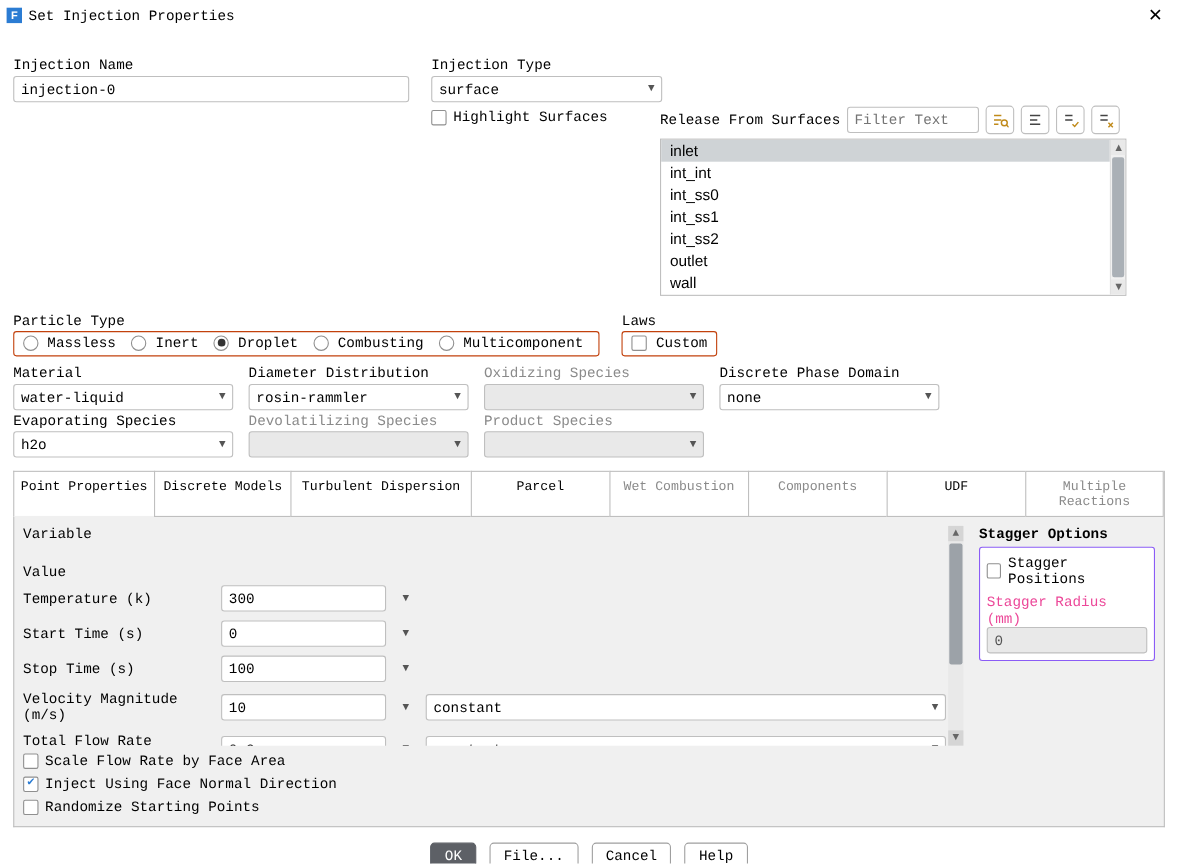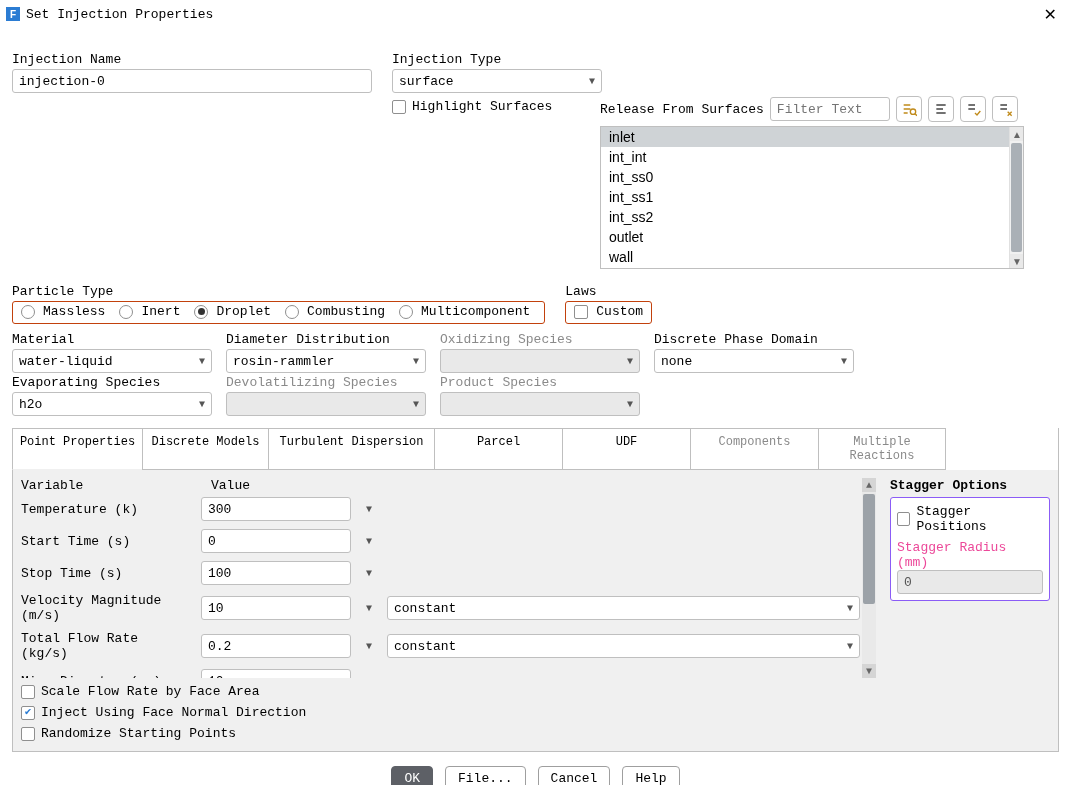--- a/index.html
+++ b/index.html
@@ -166,21 +166,21 @@
     border:1px solid #bfbfbf; border-top:none;
     background:#f0f0f0;
     padding:8px 8px 10px 8px;
     position:relative;
   }
   .props-columns { display:flex; gap:14px; }
   .props-left { flex:1; position:relative; }
   .props-right { width:160px; }
 
   .prop-table { position:relative; height:200px; overflow:hidden; padding-right:16px;}
-  .prop-headers { display:flex; gap:20px; margin-bottom:4px; }
+  .prop-headers { display:flex; gap:20px; margin-bottom:4px;flex-direction:column; }
   .prop-row { display:flex; align-items:center; gap:10px; margin-bottom:8px; }
   .prow-label { width:170px; }
   .prow-value { width:150px; }
   .prow-caret { width:16px; color:#555; font-size:10px; text-align:center; }
   .prow-type { flex:1; }
 
   .inner-scroll {
     position:absolute; right:0; top:0; bottom:0; width:14px;
     background:#e9e9e9;
   }
@@ -362,22 +362,23 @@
           <span class="caret">▼</span>
         </div>
     </div>
   </div>
 
   <div class="tabs" id="tabs">
       <div class="tab tab-sizes-0 active">Point Properties</div>
       <div class="tab tab-sizes-1">Discrete Models</div>
       <div class="tab tab-sizes-2">Turbulent Dispersion</div>
       <div class="tab tab-sizes-3">Parcel</div>
+      <div class="tab tab-sizes-4 disabled">Wet Combustion</div>
+      <div class="tab tab-sizes-5 disabled">Components</div>
       <div class="tab tab-sizes-6">UDF</div>
-      <div class="tab tab-sizes-5 disabled">Components</div>
       <div class="tab tab-sizes-7 disabled">Multiple Reactions</div>
     </div>
 
   <div class="props-panel">
     <div class="props-columns">
       <div class="props-left">
         <div class="prop-table">
           <div class="inner-scroll">
             <div class="arrow up">▲</div>
             <div class="thumb"></div>

